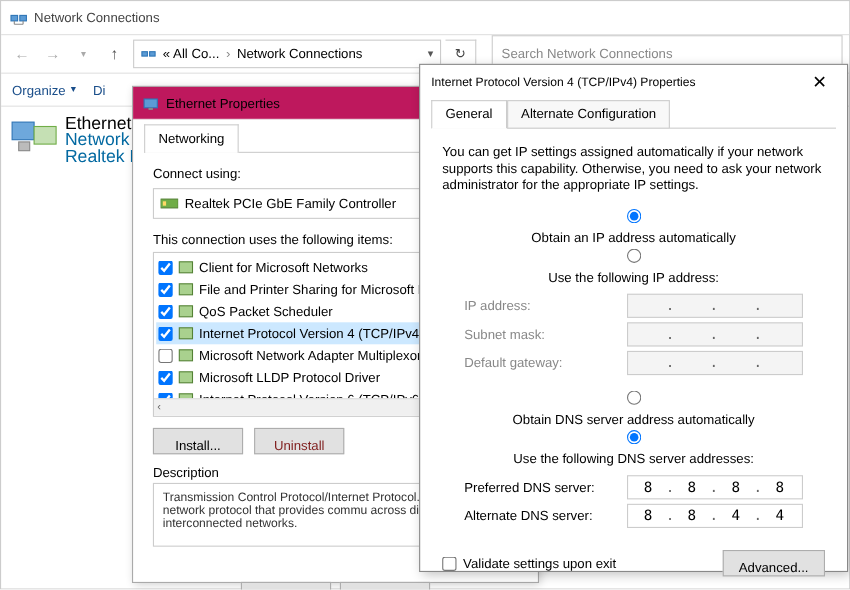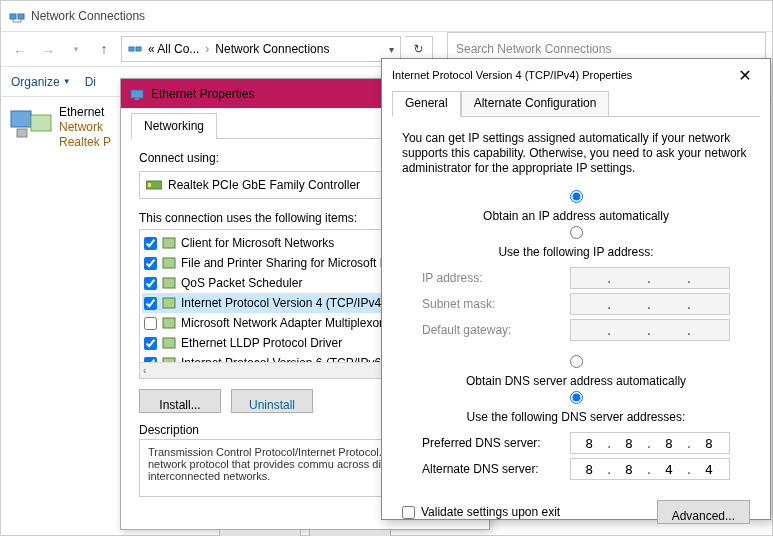--- a/index.html
+++ b/index.html
@@ -19,44 +19,44 @@
 .address-bar .dd { color: #555; font-size: 10px; }
 .refresh-btn { width: 28px; height: 26px; border: 1px solid #ccc; border-left: none; display: flex; align-items: center; justify-content: center; color: #444; }
 .search-box { flex: 1; height: 26px; border: 1px solid #ccc; margin-left: 10px; padding: 16px 8px; color: #888; display: flex; align-items: center; }
 
 .toolbar { height: 30px; display: flex; align-items: center; padding: 0 10px; gap: 14px; color: #1a4e8a; border-bottom: 1px solid #e0e0e0; }
 .toolbar .tb-item { display: flex; align-items: center; gap: 3px; }
 .toolbar .dd { font-size: 8px; }
 
 .content-area { display: flex; padding: 8px; gap: 6px; }
 .conn-icon { width: 44px; height: 38px; }
-.conn-text { font-size: 12px; line-height: 15px; }
+.conn-text { font-size: 16px; line-height: 15px; }
 .conn-text .l1 { color: #000; }
-.conn-text .l2, .conn-text .l3 { color: #a16207; }
+.conn-text .l2, .conn-text .l3 { color: #0369a1; }
 
 
 .eth-dialog { position: absolute; top: 78px; left: 120px; width: 370px; height: 452px; background: #fff; border: 1px solid #aaa; box-shadow: 2px 2px 8px rgba(0,0,0,0.2); }
 .eth-titlebar { height: 30px; background: #be185d; display: flex; align-items: center; padding: 0 8px; gap: 6px; border-bottom: 1px solid #eee; }
 .eth-titlebar .eth-icon { width: 16px; height: 16px; }
 .eth-body { padding: 4px 10px 10px 10px; }
 .eth-tabs { height: 26px; display: flex; border-bottom: 1px solid #ccc; }
 .eth-tab { padding: 5px 12px; border: 1px solid #ccc; border-bottom: none; background: #fff; font-size: 12px; margin-bottom: -1px; }
 .eth-panel { padding: 12px 8px; }
 .adapter-box { height: 28px; border: 1px solid #ccc; display: flex; align-items: center; padding: 0 6px; gap: 6px; margin: 6px 0 12px 0; }
 .adapter-box .nic-icon { width: 16px; height: 12px; }
 .items-list { border: 1px solid #ccc; height: 150px; overflow: hidden; position: relative; }
 .items-inner { padding: 3px 2px; }
 .item-row { display: flex; align-items: center; gap: 4px; height: 20px; padding: 0 2px; font-size: 12px; }
 .item-row input[type=checkbox] { width: 13px; height: 13px; }
 .item-row .item-icon { width: 16px; height: 16px; }
 .item-row.sel { background: #cce8ff; }
 .hscroll { position: absolute; bottom: 0; left: 0; right: 0; height: 16px; background: #f0f0f0; border-top: 1px solid #ddd; display: flex; align-items: center; justify-content: space-between; padding: 0 3px; color: #666; font-size: 10px; }
 .btn-row { display: flex; gap: 10px; margin: 10px 0; }
 .btn { height: 24px; padding: 0 14px; border: 1px solid #adadad; background: #e1e1e1; font-size: 12px; display: flex; align-items: flex-end; justify-content: center; min-width: 82px; }
-.btn.disabled { color: #0369a1; }
+.btn.disabled { color: #7f1d1d; }
 .desc-group { margin-top: 4px; }
 .desc-box { border: 1px solid #ccc; padding: 6px 8px; font-size: 11px; color: #333; height: 58px; margin-top: 2px; }
 .eth-footer { display: flex; justify-content: center; gap: 8px; padding: 10px; }
 
 
 .ipv4-dialog { position: absolute; top: 58px; left: 381px; width: 390px; height: 462px; background: #fff; border: 1px solid #888; box-shadow: 3px 3px 10px rgba(0,0,0,0.25); }
 .ipv4-titlebar { height: 32px; display: flex; align-items: center; justify-content: space-between; padding: 0 10px; }
 .ipv4-titlebar .title { font-size: 11px; }
 .ipv4-titlebar .close { font-size: 16px; width: 30px; text-align: center; }
 .ipv4-body { padding: 0 10px 8px 10px; }
@@ -220,21 +220,21 @@
               </span>
               <span>Microsoft Network Adapter Multiplexor Pro</span>
             </div>
             <div class="item-row">
               <input type="checkbox" checked="" style="">
               <span class="item-icon">
                 <svg width="16" height="16">
                   <rect x="2" y="3" width="12" height="10" fill="#a9d18e" stroke="#548235"></rect>
                 </svg>
               </span>
-              <span>Ethernet LLDP Protocol Driver</span>
+              <span>Microsoft LLDP Protocol Driver</span>
             </div>
             <div class="item-row">
               <input type="checkbox" checked="" style="">
               <span class="item-icon">
                 <svg width="16" height="16">
                   <rect x="2" y="3" width="12" height="10" fill="#a9d18e" stroke="#548235"></rect>
                 </svg>
               </span>
               <span>Internet Protocol Version 6 (TCP/IPv6)</span>
             </div>

